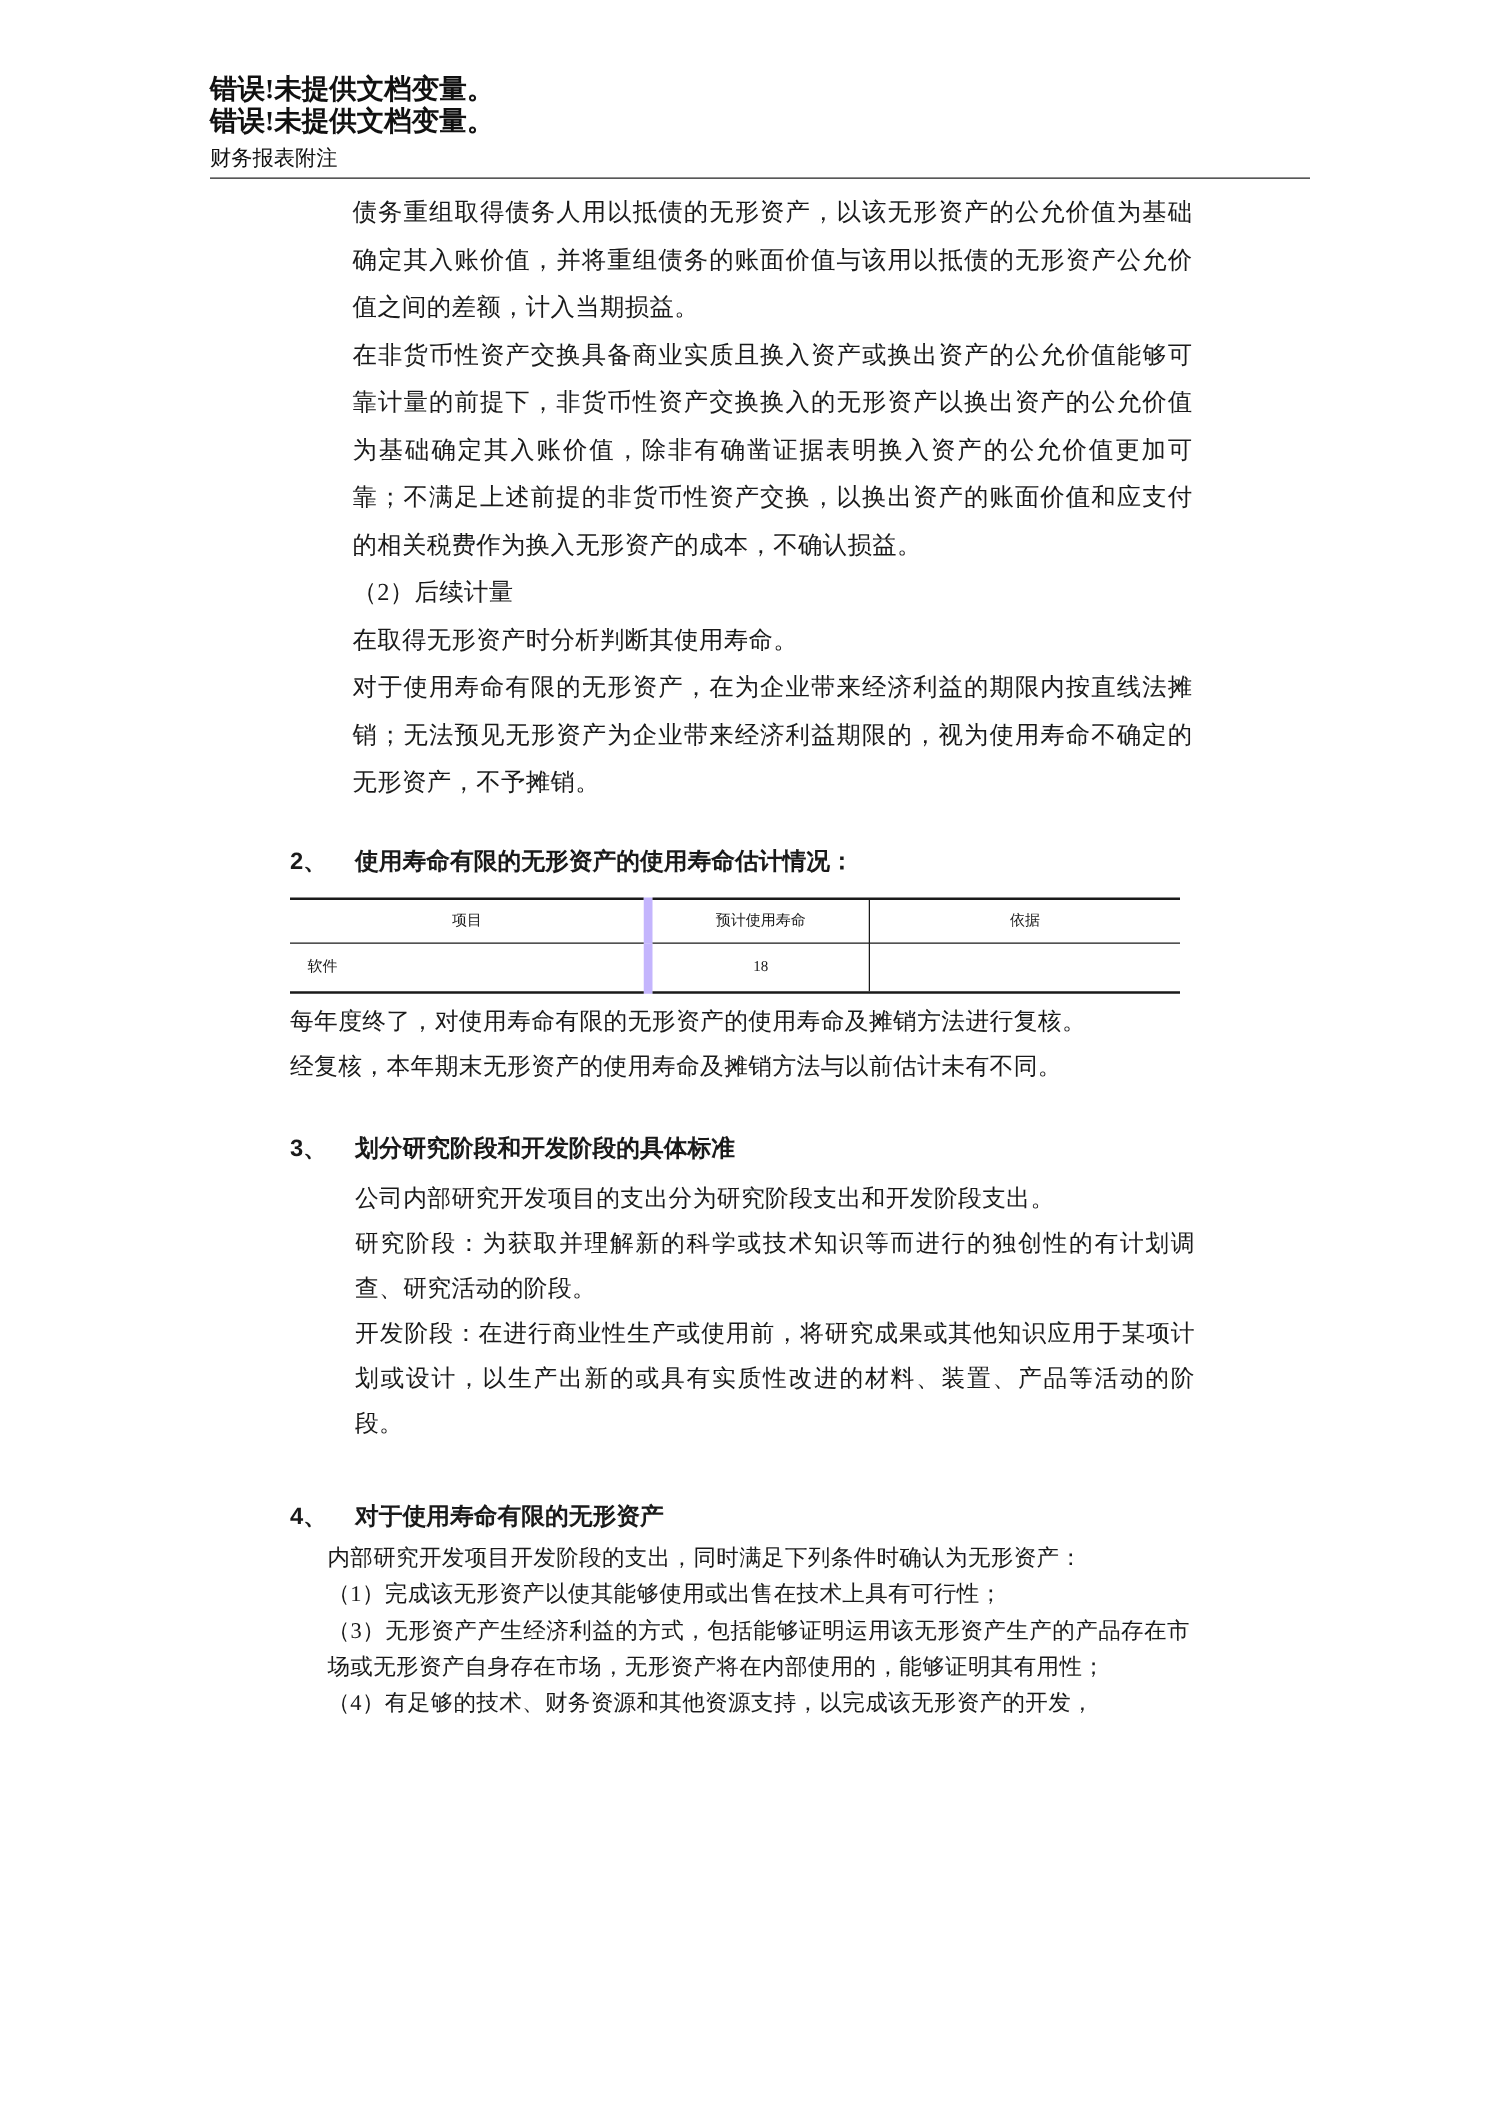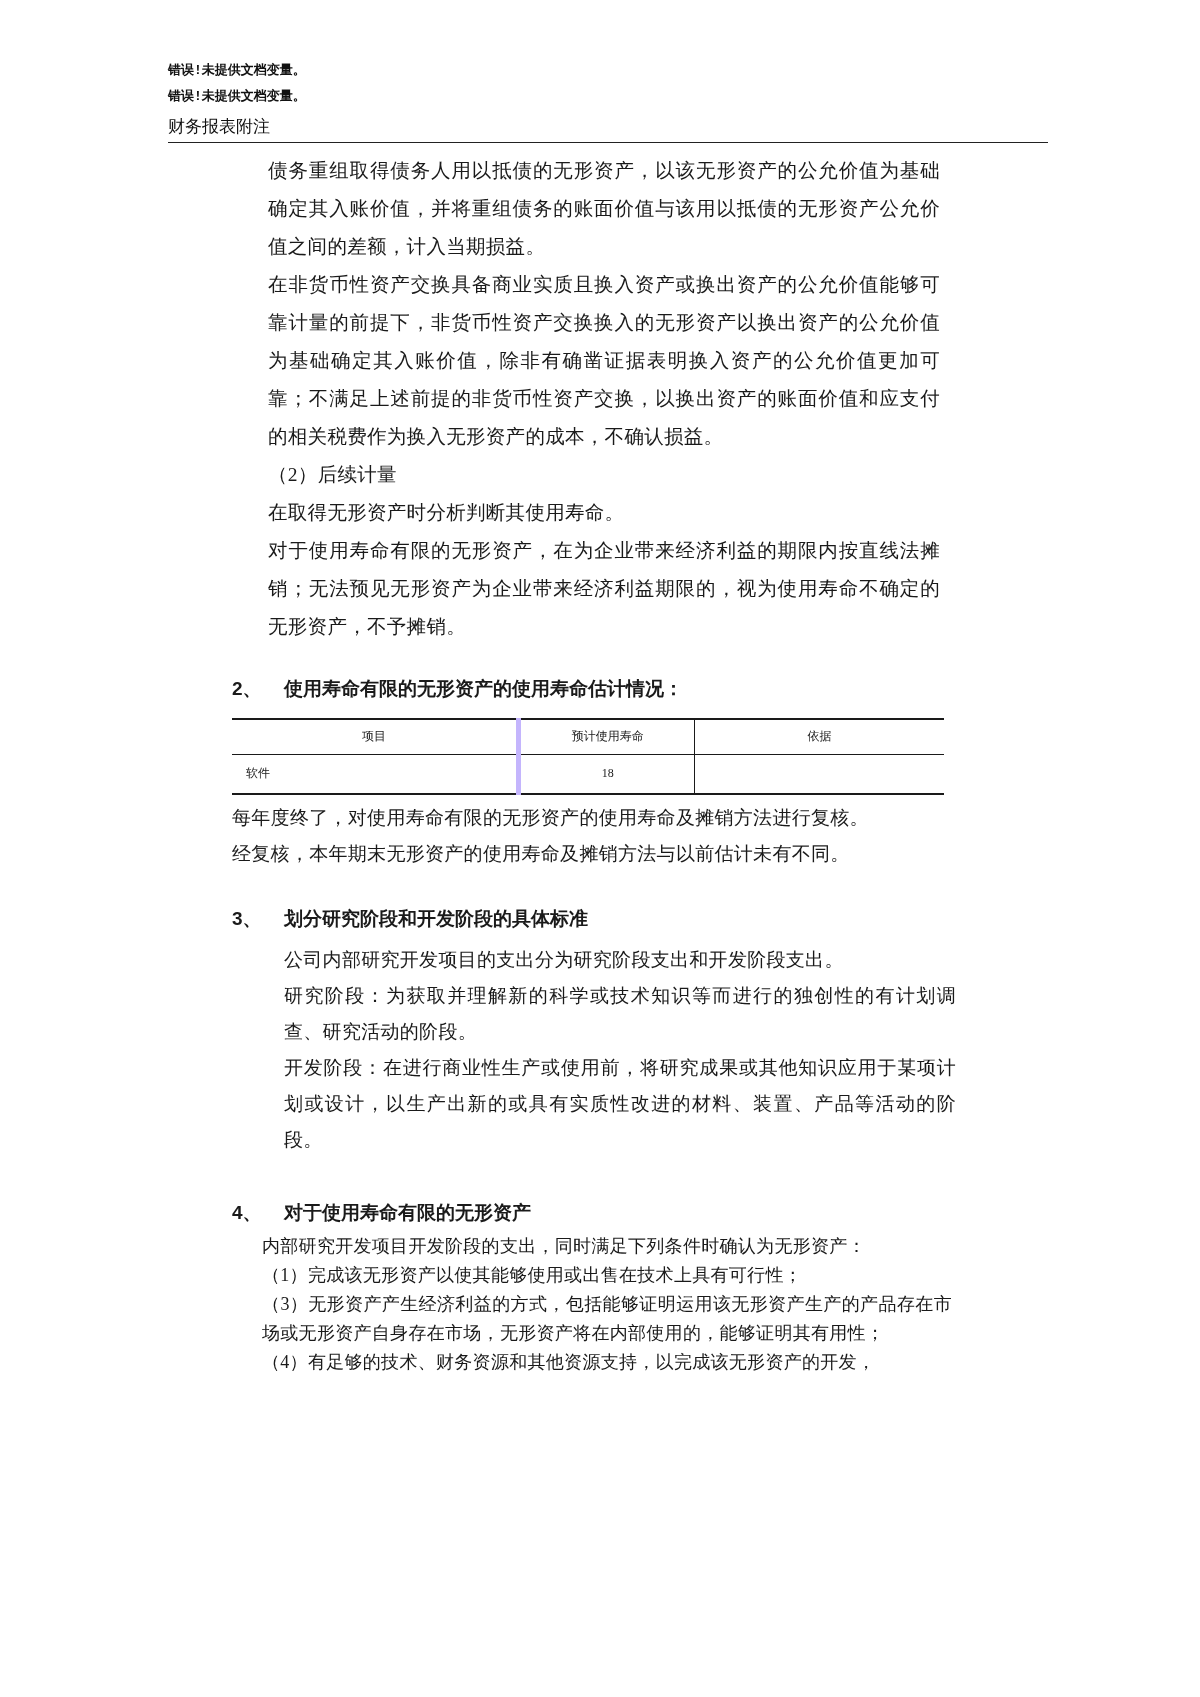--- a/index.html
+++ b/index.html
@@ -18,42 +18,42 @@
     color: #1a1a1a;
     overflow: hidden;
   }
   .header {
     position: absolute;
     left: 168px;
     top: 58px;
     width: 880px;
   }
   .header-line {
-    font-family: Liberation Mono, monospace;
+    font-family: Liberation Serif, serif;
     font-weight: bold;
-    font-size: 13px;
+    font-size: 22px;
     line-height: 26px;
     color: #111;
   }
   .header-sub {
     font-family: Liberation Serif, serif;
     font-size: 17px;
     line-height: 26px;
     color: #111;
     padding-top: 4px;
   }
   .header-rule {
     border-bottom: 1px solid #222;
     margin-top: 2px;
     width: 880px;
   }
 
   .body-block {
     position: absolute;
-    left: 268px;
+    left: 282px;
     top: 152px;
     width: 672px;
   }
   .para {
     font-size: 19.5px;
     line-height: 38px;
     text-align: justify;
     text-justify: inter-ideograph;
     margin: 0;
     letter-spacing: 0.3px;
@@ -94,21 +94,21 @@
     border-top: 2px solid #1a1a1a;
     border-bottom: 1px solid #1a1a1a;
     text-align: center;
   }
   table.lifespan tbody td {
     padding: 10px 0 11px 0;
     border-bottom: 2px solid #1a1a1a;
     text-align: center;
   }
   table.lifespan .c1 { width: 278px; }
-  table.lifespan .c2 { width: 178px; border-left: 5px solid #c4b5fd; border-right: 1px solid #1a1a1a; }
+  table.lifespan .c2 { width: 178px; border-left: 7px solid #c4b5fd; border-right: 1px solid #1a1a1a; }
   table.lifespan .c3 { width: 256px; }
   table.lifespan tbody td.c1 { text-align: left; padding-left: 14px; }
 
   .after-table {
     position: absolute;
     left: 232px;
     top: 800px;
     width: 730px;
   }
   .after-table .para { line-height: 36px; font-size: 19px; }

